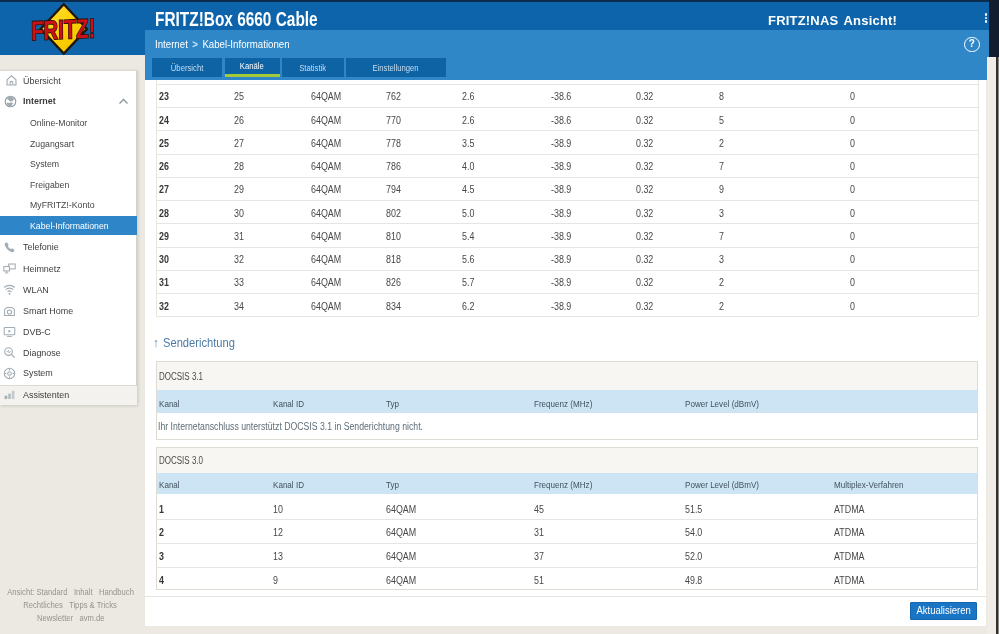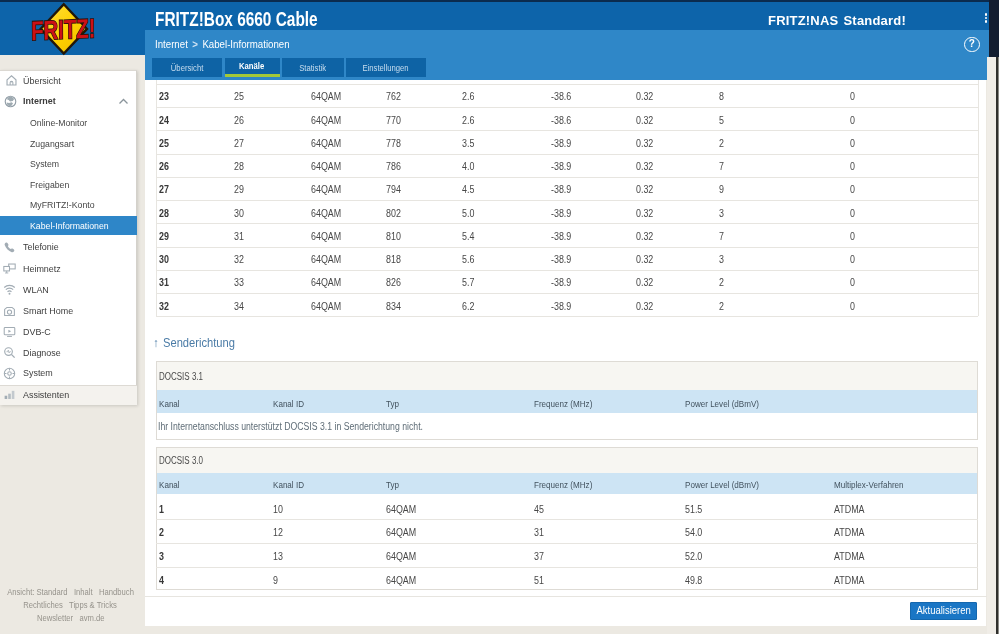--- a/index.html
+++ b/index.html
@@ -9,21 +9,21 @@
 .bold{font-weight:bold;color:#383838;}
 #topstrip{left:0;top:0;width:999px;height:2px;background:#0b2b4e;}
 #topbar{left:0;top:2px;width:999px;height:28px;background:#0d64aa;}
 #logoblock{left:0;top:2px;width:145px;height:53px;background:#0d64aa;}
 #subbar{left:145px;top:30px;width:844px;height:49.5px;background:#2f87c8;}
 #title{left:155px;top:8px;font-size:19.5px;font-weight:bold;color:#fff;white-space:nowrap;transform:scaleX(0.79);transform-origin:0 0;}
 .topnav{top:13px;font-size:13px;font-weight:bold;color:#fff;letter-spacing:0.2px;}
 #crumb{left:155px;top:38px;font-size:11px;color:#fff;white-space:nowrap;transform:scaleX(0.88);transform-origin:0 0;}
 #crumb .sep{color:#cfe3f4;padding:0 2px;font-weight:bold;}
 .tab{top:58px;height:19px;background:#0e63a5;color:#c7ddef;font-size:9.5px;text-align:center;line-height:19px;}
-.tab.active{color:#fff;font-weight:bold;border-bottom:3.5px solid #a3c939;line-height:15px;}
+.tab.active{color:#fff;font-weight:normal;border-bottom:3.5px solid #a3c939;line-height:15px;}
 .tab span{display:inline-block;transform:scaleX(0.81);transform-origin:50% 50%;}
 #help{left:964px;top:36.6px;width:15.5px;height:15.5px;border:1.7px solid #fff;border-radius:50%;color:#fff;font-size:10px;font-weight:bold;text-align:center;line-height:12.5px;}
 #rdark{left:989px;top:0;width:10px;height:57px;background:#131d30;}
 #rtrack{left:986.5px;top:57px;width:12.5px;height:577px;background:#f0ede7;}
 #redge{left:995.5px;top:57px;width:2.8px;height:577px;background:#30302d;box-shadow:1.2px 0 0 #8a8a85;}
 #sidebar{left:0;top:69.5px;width:137px;height:335px;background:#fff;border-top:1px solid #dbd8d2;border-right:1px solid #d4d1cb;box-shadow:1px 1px 3px rgba(0,0,0,0.15);}
 .mi{position:absolute;font-size:9.5px;color:#3c3c3c;height:20px;line-height:20px;white-space:nowrap;transform:scaleX(0.94);transform-origin:0 50%;}
 .mi.sub{font-size:9px;color:#464646;transform:scaleX(0.97);}
 #active-item{left:0;top:215.5px;width:136.5px;height:19.5px;background:#2e86c8;}
 .icon{position:absolute;width:13px;height:13px;}
@@ -42,41 +42,41 @@
 #btn span{display:inline-block;transform:scaleX(0.95);}
 #sepline{left:145px;top:595.5px;width:841.5px;height:1px;background:#e7e5e0;}
 
 </style></head><body>
 <div class="abs" id="topbar"></div>
 <div class="abs" id="topstrip"></div>
 <div class="abs" id="logoblock"></div>
 <div class="abs" id="subbar"></div>
 <div class="abs" id="title">FRITZ!Box 6660 Cable</div>
 <div class="abs topnav" style="left:768px;">FRITZ!NAS</div>
-<div class="abs topnav" style="left:843.5px;">Standard!</div>
+<div class="abs topnav" style="left:843.5px;">Ansicht!</div>
 <div class="abs" style="left:984.6px;top:13.2px;width:2.6px;height:2.6px;border-radius:50%;background:#fff;"></div>
 <div class="abs" style="left:984.6px;top:16.6px;width:2.6px;height:2.6px;border-radius:50%;background:#fff;"></div>
 <div class="abs" style="left:984.6px;top:20.2px;width:2.6px;height:2.6px;border-radius:50%;background:#fff;"></div>
 <div class="abs" id="crumb">Internet <span class="sep">&gt;</span> Kabel-Informationen</div>
 <div class="abs" id="help">?</div>
 <svg class="abs" style="left:30px;top:0px;" width="85" height="60" viewBox="0 0 85 60">
 <defs>
       <linearGradient id="yg" x1="0" y1="0" x2="1" y2="1">
 <stop offset="0" stop-color="#ffe041"></stop>
         <stop offset="0.55" stop-color="#fdd000"></stop>
         <stop offset="1" stop-color="#edb900"></stop>
       </linearGradient>
     </defs>
 <polygon points="33.8,4.3 57,28.9 33.8,53.5 10.6,28.9" fill="url(#yg)" stroke="#221708" stroke-width="2.4"></polygon>
 <text x="34.3" y="38.8" font-family="Liberation Sans,sans-serif" font-size="27" font-weight="bold" text-anchor="middle" textLength="64.5" lengthAdjust="spacingAndGlyphs" fill="#cc1015" stroke="#26120a" stroke-width="1.6" paint-order="stroke" transform="rotate(-2.5 34.3 29) skewX(-2)">FRITZ!</text>
 </svg>
 <div class="abs tab" style="left:151.5px;width:70.5px;"><span>Übersicht</span></div>
 <div class="abs tab active" style="left:224.5px;width:55px;"><span>Kanäle</span></div>
 <div class="abs tab" style="left:281.5px;width:62px;"><span>Statistik</span></div>
-<div class="abs tab" style="left:345.5px;width:80px;"><span>Einstellungen</span></div>
+<div class="abs tab" style="left:345.5px;width:100px;"><span>Einstellungen</span></div>
 <div class="abs" id="sidebar"></div>
 <div class="abs" id="assist"></div>
 <div class="abs" id="active-item"></div>
 <div class="mi" style="left:22.5px;top:70.5px;">Übersicht</div>
 <svg class="icon" viewBox="0 0 16 16" style="top:74.0px;left:5px;">
     <path d="M2.5 7.2 8 2.2l5.5 5v6.3h-11z" fill="none" stroke="#a2acb4" stroke-width="1.4"></path>
     <path d="M6.3 13.5v-2.8a1.7 1.7 0 0 1 3.4 0v2.8" fill="none" stroke="#a2acb4" stroke-width="1.3"></path>
     <circle cx="8" cy="9.6" r="1" fill="#a2acb4"></circle>
   </svg>
 <div class="mi" style="left:22.5px;top:91px;font-weight:bold;">Internet</div>

